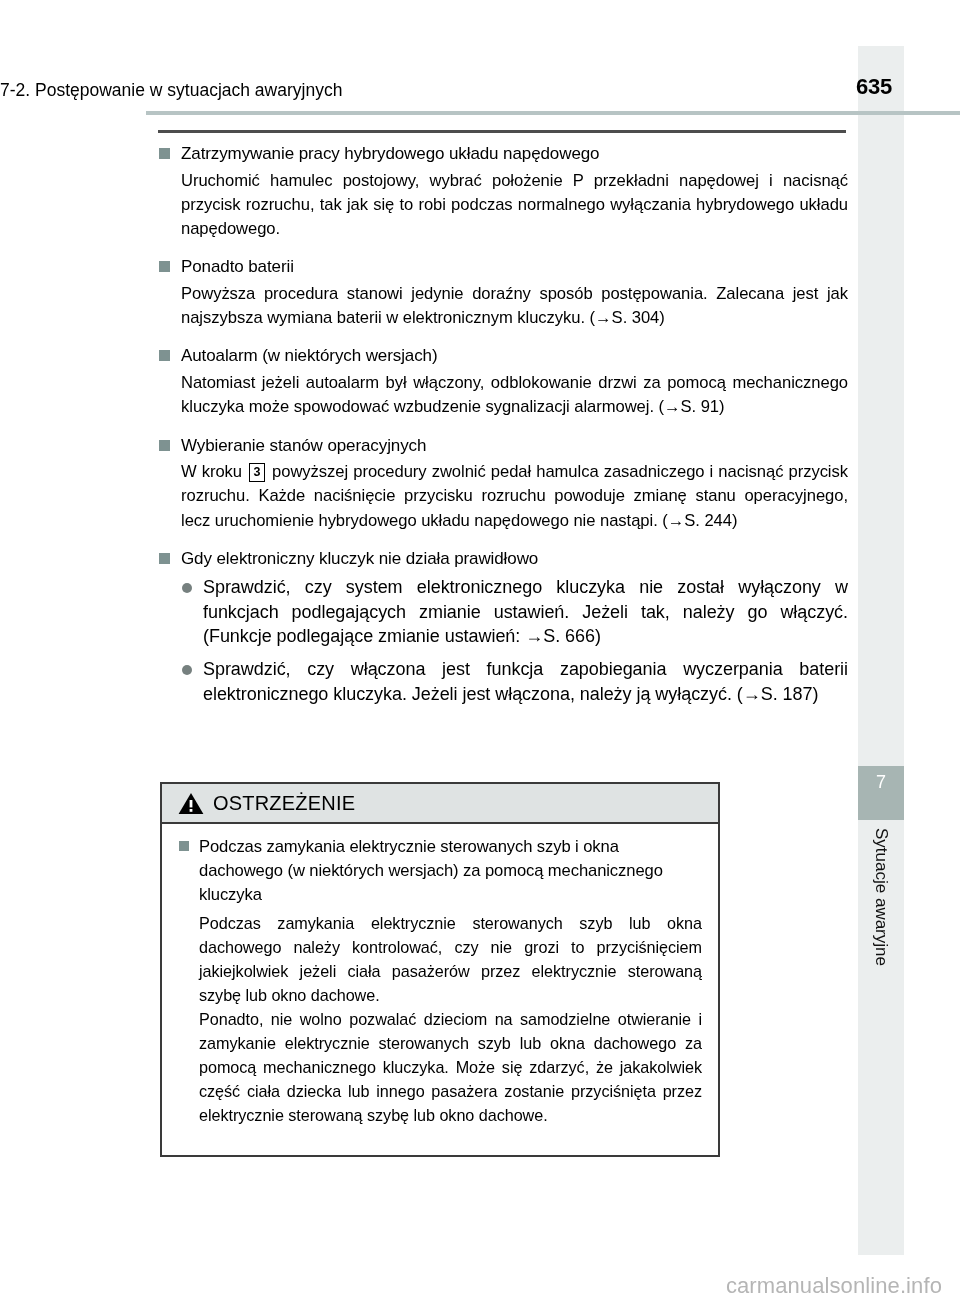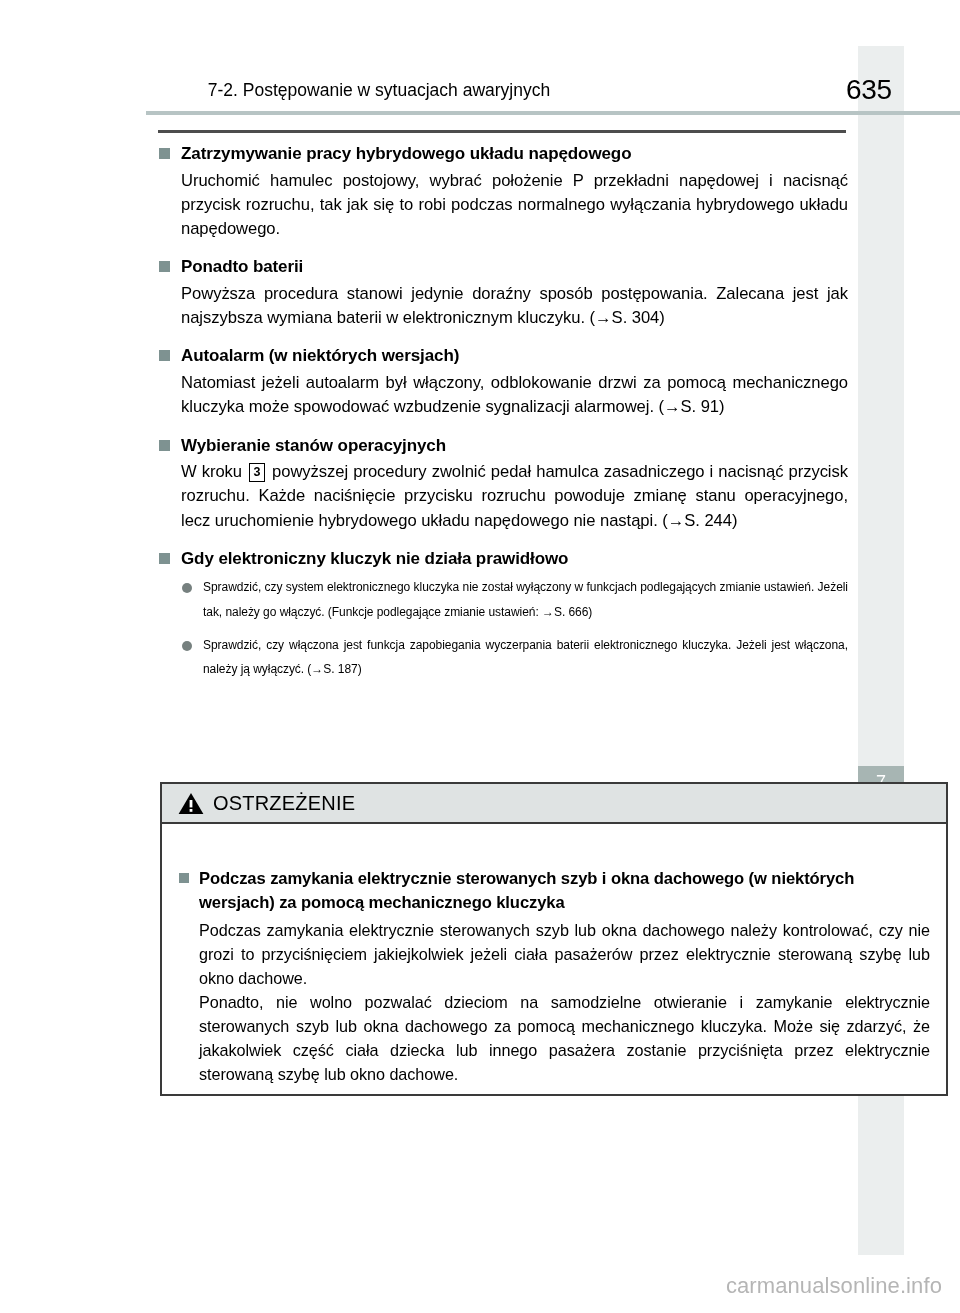--- a/index.html
+++ b/index.html
@@ -64,33 +64,33 @@
     text-align: left;
     line-height: 46px;
   }
 
   
   .hdr-title {
     position: absolute;
     left: 0;
     top: 80px;
     width: 858px;
-    text-align: center;
+    text-align: left;
     padding-right: 100px;
     box-sizing: border-box;
     font-size: 17.5px;
     color: #000;
     white-space: nowrap;
   }
   .hdr-pageno {
     position: absolute;
     right: 68px;
     top: 74px;
-    font-size: 28px;
-    font-weight: normal;
+    font-size: 22px;
+    font-weight: bold;
     letter-spacing: -0.2px;
     margin-left: 20px;
   }
   .rule-light {
     position: absolute;
     left: 146px;
     top: 111px;
     width: 814px;
     height: 4px;
     background: #b7c4c4;
@@ -110,21 +110,21 @@
     left: 158px;
     top: 141px;
     width: 690px;
   }
 
   
   .sq-head {
     position: relative;
     padding-left: 23px;
     font-size: 17px;
-    font-weight: bold;
+    font-weight: normal;
     line-height: 1.5;
     margin: 0 0 2px 0;
     letter-spacing: -0.1px;
   }
   .sq-head .sq {
     position: absolute;
     left: 1px;
     top: 7px;
     width: 11px;
     height: 11px;
@@ -147,21 +147,21 @@
 
   
   .dot-list {
     list-style: none;
     margin: 4px 0 0 0;
     padding: 0 0 0 23px;
   }
   .dot-item {
     position: relative;
     padding-left: 22px;
-    font-size: 12px;
+    font-size: 18px;
     line-height: 24.3px;
     text-align: justify;
     margin-bottom: 9px;
     letter-spacing: -0.05px;
   }
   .dot-item .dot {
     position: absolute;
     left: 1px;
     top: 8px;
     width: 10px;
@@ -183,21 +183,21 @@
     position: relative;
     top: -1px;
     font-family: "Liberation Sans", sans-serif;
   }
 
   
   .warn-box {
     position: absolute;
     left: 160px;
     top: 782px;
-    width: 788px;
+    width: 560px;
     border: 2px solid #3a3a3a;
     box-sizing: border-box;
     background: #ffffff;
   }
   .warn-head {
     background: #dfe3e3;
     border-bottom: 2px solid #3a3a3a;
     height: 38px;
     display: flex;
     align-items: center;
@@ -207,22 +207,21 @@
     width: 26px;
     height: 23px;
     margin-right: 9px;
     display: block;
   }
   .warn-title {
     font-size: 20px;
     letter-spacing: 0.2px;
   }
   .warn-body {
-    padding: 11px 16px 8px 16px;
-    margin-top: 32px;
+    padding: 11px 16px 28px 16px;
   }
   .warn-body .sq-head {
     font-size: 16.6px;
     line-height: 1.46;
     padding-left: 21px;
     margin-bottom: 3px;
   }
   .warn-body .sq-head .sq {
     top: 6px;
     width: 10px;

